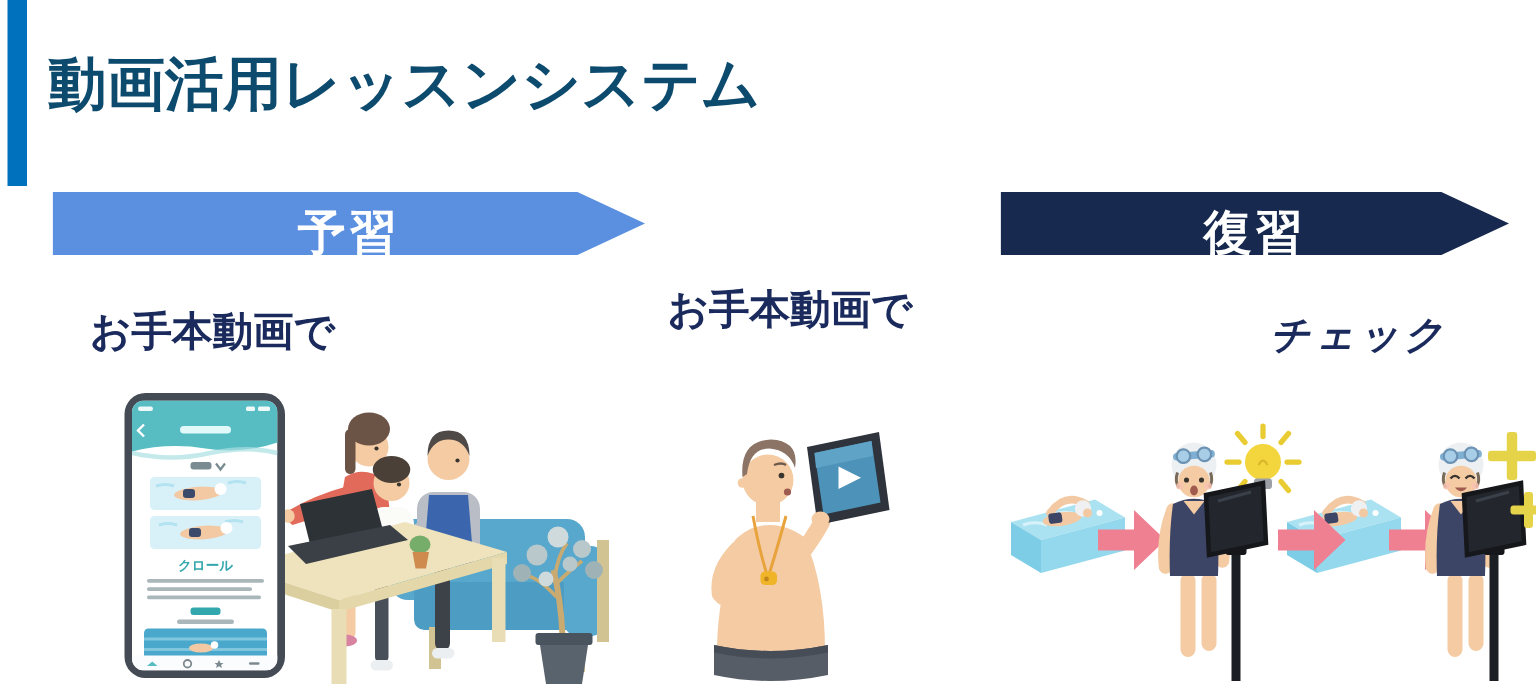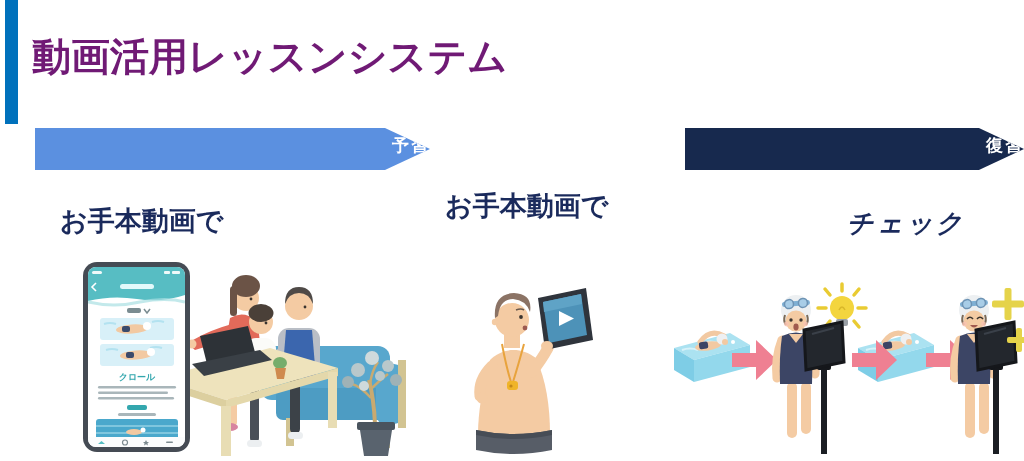--- a/index.html
+++ b/index.html
@@ -3,33 +3,33 @@
 <meta charset="utf-8">
 <style>
   html,body{margin:0;padding:0;background:#fff;}
   .canvas{
     position:relative;width:1024px;height:461px;background:#ffffff;
     overflow:hidden;font-family:"Liberation Sans","DejaVu Sans",sans-serif;
   }
   .accent-bar{position:absolute;left:5px;top:0;width:13px;height:124px;background:#0071bc;}
   .page-title{
     position:absolute;left:32px;top:36px;font-size:39px;font-weight:bold;
-    color:#701a75;letter-spacing:0px;line-height:1.1;white-space:nowrap;
+    color:#0c4a6e;letter-spacing:0px;line-height:1.1;white-space:nowrap;
   }
   .flow-band{position:absolute;left:35px;top:128px;width:989px;height:42px;}
   .seg{position:absolute;top:0;height:42px;}
   .seg-preview{left:0;width:395px;background:#5b90e0;z-index:3;
     clip-path:polygon(0 0,88.6% 0,100% 50%,88.6% 100%,0 100%);}
   .seg-practice{left:350px;width:345px;background:#2257b0;z-index:2;
     clip-path:polygon(0 0,87% 0,100% 50%,87% 100%,0 100%);}
-  .seg-review{left:650px;width:339px;background:#17294e;z-index:1;
+  .seg-review{left:632px;width:339px;background:#17294e;z-index:1;
     clip-path:polygon(0 0,86.7% 0,100% 50%,86.7% 100%,0 100%);}
   .seg-label{
-    position:absolute;top:6px;width:100%;text-align:right;color:#ffffff;
-    font-size:17px;font-weight:bold;letter-spacing:2px;
+    position:absolute;top:6px;width:100%;text-align:center;color:#ffffff;
+    font-size:32px;font-weight:bold;letter-spacing:2px;
   }
   .caption{position:absolute;color:#1a2a5c;font-weight:bold;white-space:nowrap;}
   .caption-preview{left:60px;top:203px;font-size:27px;}
   .caption-practice{left:445px;top:188px;font-size:27px;}
   .caption-review{left:849px;top:206px;font-size:26px;transform:skewX(-12deg);letter-spacing:3px;}
   .illus{position:absolute;}
   .illus-preview{left:80px;top:258px;}
   .illus-practice{left:440px;top:282px;}
   .illus-review{left:670px;top:282px;}
 </style>

